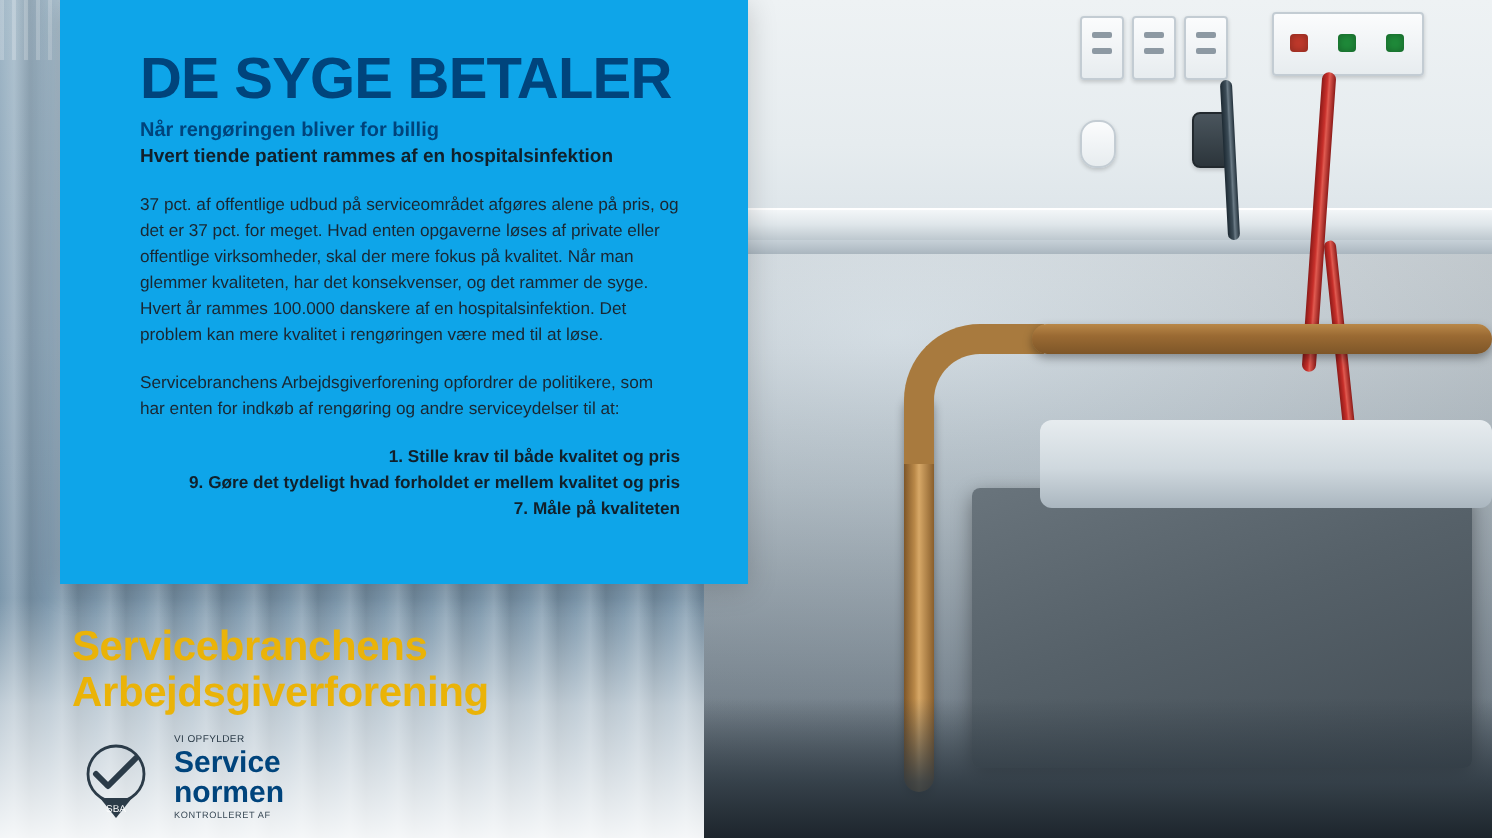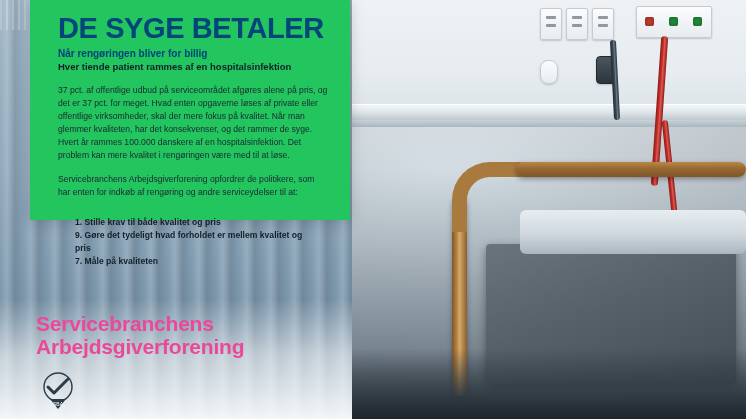--- a/index.html
+++ b/index.html
@@ -123,23 +123,23 @@
   }
   .curtain-bottom {
     position: absolute;
     left: 0; bottom: 0; width: 352px; height: 120px;
     background: linear-gradient(180deg, rgba(255,255,255,0) 0%, rgba(255,255,255,0.55) 45%, rgba(255,255,255,0.92) 100%);
   }
 
   
   .card {
     position: absolute;
-    left: 30px; top: 0; width: 320px; height: 220px;
-    background: #22c55e;
-    padding: 0;
+    left: 30px; top: 0; width: 320px; height: 268px;
+    background: #0ea5e9;
+    padding: 12px;
     box-shadow: 0 2px 14px rgba(0,0,0,0.18);
   }
   .card-inner {
     padding: 8px 22px 14px 28px;
   }
   .headline {
     font-size: 29px;
     line-height: 1.02;
     font-weight: bold;
     color: #00447c;
@@ -159,40 +159,41 @@
     margin: 0 0 12px 0;
   }
   .body-par {
     font-size: 8.6px;
     line-height: 1.52;
     color: #1a2732;
     margin: 0 0 11px 0;
     text-align: left;
   }
   .list {
-    margin: 17px;
+    margin: 0;
     padding: 0;
     list-style: none;
+    text-align: right;
   }
   .list li {
     font-size: 8.6px;
     line-height: 1.5;
     font-weight: bold;
     color: #11202b;
   }
 
   
   .logo-block {
     position: absolute;
     left: 36px; bottom: 8px; width: 300px;
   }
   .org-name {
     font-size: 21px;
     font-weight: bold;
-    color: #ec4899;
+    color: #eab308;
     line-height: 1.12;
     letter-spacing: -0.2px;
     margin-bottom: 8px;
   }
   .servicenorm {
     display: flex;
     align-items: center;
     gap: 7px;
   }
   .sn-badge {
@@ -269,21 +270,21 @@
 
   <div class="curtain">
     <div class="curtain-mesh"></div>
     <div class="curtain-bottom"></div>
   </div>
 
   <div class="card">
     <div class="card-inner">
       <div class="headline">DE SYGE BETALER</div>
       <div class="subhead">Når rengøringen bliver for billig</div>
-      <div class="lede">Hver tiende patient rammes af en hospitalsinfektion</div>
+      <div class="lede">Hvert tiende patient rammes af en hospitalsinfektion</div>
       <p class="body-par">37 pct. af offentlige udbud på serviceområdet afgøres alene på pris, og det er 37 pct. for meget. Hvad enten opgaverne løses af private eller offentlige virksomheder, skal der mere fokus på kvalitet. Når man glemmer kvaliteten, har det konsekvenser, og det rammer de syge. Hvert år rammes 100.000 danskere af en hospitalsinfektion. Det problem kan mere kvalitet i rengøringen være med til at løse.</p>
       <p class="body-par">Servicebranchens Arbejdsgiverforening opfordrer de politikere, som har enten for indkøb af rengøring og andre serviceydelser til at:</p>
       <ul class="list">
         <li>1. Stille krav til både kvalitet og pris</li>
         <li>9. Gøre det tydeligt hvad forholdet er mellem kvalitet og pris</li>
         <li>7. Måle på kvaliteten</li>
       </ul>
     </div>
   </div>
 
@@ -295,16 +296,22 @@
 
     <div class="servicenorm">
       <div class="sn-badge">
         <svg width="44" height="44" viewBox="0 0 44 44" aria-hidden="true">
           <circle cx="22" cy="20" r="14" fill="none" stroke="#2b3b48" stroke-width="1.4"></circle>
           <path d="M12 20 L18 26 L32 12" fill="none" stroke="#2b3b48" stroke-width="3" stroke-linecap="round" stroke-linejoin="round"></path>
           <path d="M14 32 L22 42 L30 32 Z" fill="#2b3b48"></path>
           <text x="22" y="39" font-size="5" fill="#ffffff" text-anchor="middle" font-family="Liberation Sans, sans-serif">SBA</text>
         </svg>
       </div>
+      <div class="sn-text">
+        <div class="sn-top">VI OPFYLDER</div>
+        <div class="sn-main">Service</div>
+        <div class="sn-main">normen</div>
+        <div class="sn-sub">KONTROLLERET AF</div>
+      </div>
     </div>
   </div>
 
 </div>
 
 </body></html>

